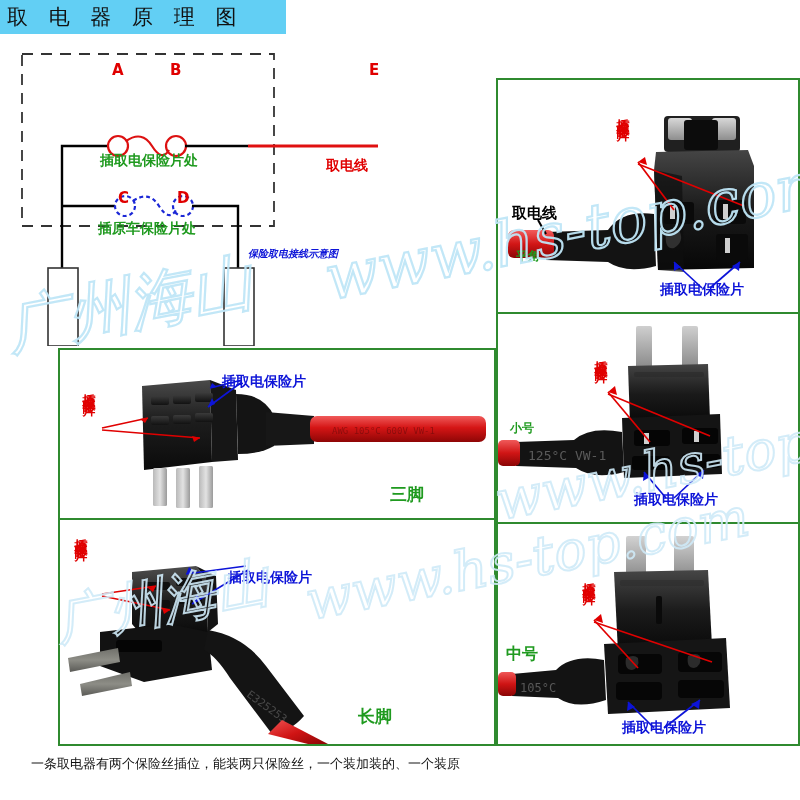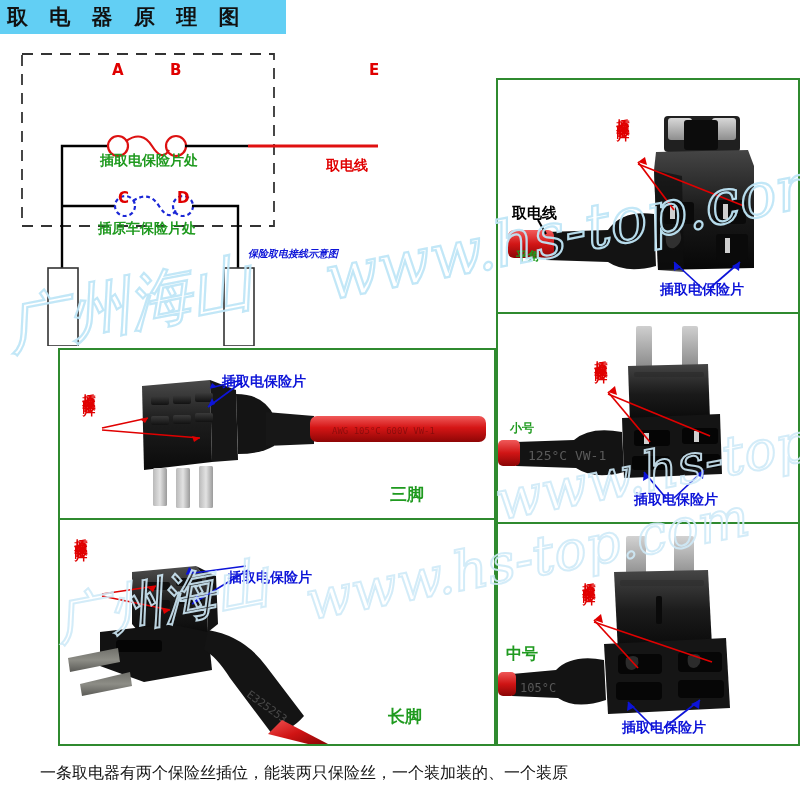--- a/index.html
+++ b/index.html
@@ -2,21 +2,21 @@
 <html><head>
 <meta charset="utf-8">
 <style>
   html,body{margin:0;padding:0;background:#fff;}
   body{width:800px;height:800px;position:relative;overflow:hidden;
        font-family:"DejaVu Sans","Liberation Sans",sans-serif;}
 
   
   #title-banner{position:absolute;left:0;top:0;width:286px;height:34px;
       background:#62cff4;display:flex;align-items:center;}
-  #title-text{font-size:21px;font-weight:700;color:#111;letter-spacing:7px;
+  #title-text{font-size:21px;font-weight:400;color:#111;letter-spacing:7px;
       padding-left:7px;font-family:"DejaVu Sans",sans-serif;}
 
   
   #watermark{position:absolute;left:0;top:0;width:800px;height:800px;
       pointer-events:none;z-index:40;}
   .wm-txt{fill:none;stroke:#bfe6f7;stroke-width:2.2;font-size:62px;
       font-family:"DejaVu Serif",serif;font-style:italic;opacity:.95;}
   .wm-txt2{fill:none;stroke:#cfeaf8;stroke-width:2;font-size:54px;
       font-family:"DejaVu Serif",serif;font-style:italic;opacity:.9;}
 
@@ -35,21 +35,21 @@
   .lbl{position:absolute;font-weight:700;white-space:pre;line-height:1.04;z-index:20;
        font-family:"DejaVu Sans",sans-serif;}
   .lbl-red{color:#e00000;}
   .lbl-blue{color:#0d14d8;}
   .lbl-green{color:#1f9a1f;}
   .lbl-black{color:#000;}
   .vert{writing-mode:vertical-rl;text-orientation:upright;letter-spacing:2px;}
 
   
   #footer{position:absolute;left:0;top:748px;width:800px;height:52px;z-index:30;}
-  #footer p{margin:12px;padding:0 0;font-size:16px;color:#111;line-height:26px;
+  #footer p{margin:3px;padding:0 0;font-size:13px;color:#111;line-height:26px;
       font-family:"DejaVu Sans",sans-serif;}
   #footer p.first{text-indent:28px;}
 </style>
 </head>
 <body>
 
 <div id="title-banner">
   <span id="title-text">取 电 器 原 理 图</span>
 </div>
 
@@ -205,21 +205,21 @@
     <g stroke="#e00000" stroke-width="1.6" fill="none">
       <path d="M96 66 L42 74"></path>
         <path d="M110 90 L42 76"></path>
     </g>
     <path d="M96 66 l-8 2 l5 4 z" fill="#e00000"></path>
     <path d="M110 90 l-8 -2 l2 6 z" fill="#e00000"></path>
   </svg>
 
   <span class="lbl lbl-red vert" style="left:14px;top:8px;font-size:13px;">插原车保险片</span>
   <span class="lbl lbl-blue" style="left:168px;top:50px;font-size:14px;">插取电保险片</span>
-  <span class="lbl lbl-green" style="left:298px;top:188px;font-size:17px;margin-left:30px;">长脚</span>
+  <span class="lbl lbl-green" style="left:298px;top:188px;font-size:17px;">长脚</span>
 </div>
 
 <div id="panel-flat-angle" class="panel">
   <svg class="panel-svg" viewBox="0 0 300 232">
     <defs>
       <linearGradient id="blkF" x1="0" y1="0" x2="0" y2="1">
         <stop offset="0" stop-color="#454545"></stop>
           <stop offset=".5" stop-color="#1a1a1a"></stop>
         <stop offset="1" stop-color="#070707"></stop>
       </linearGradient>

